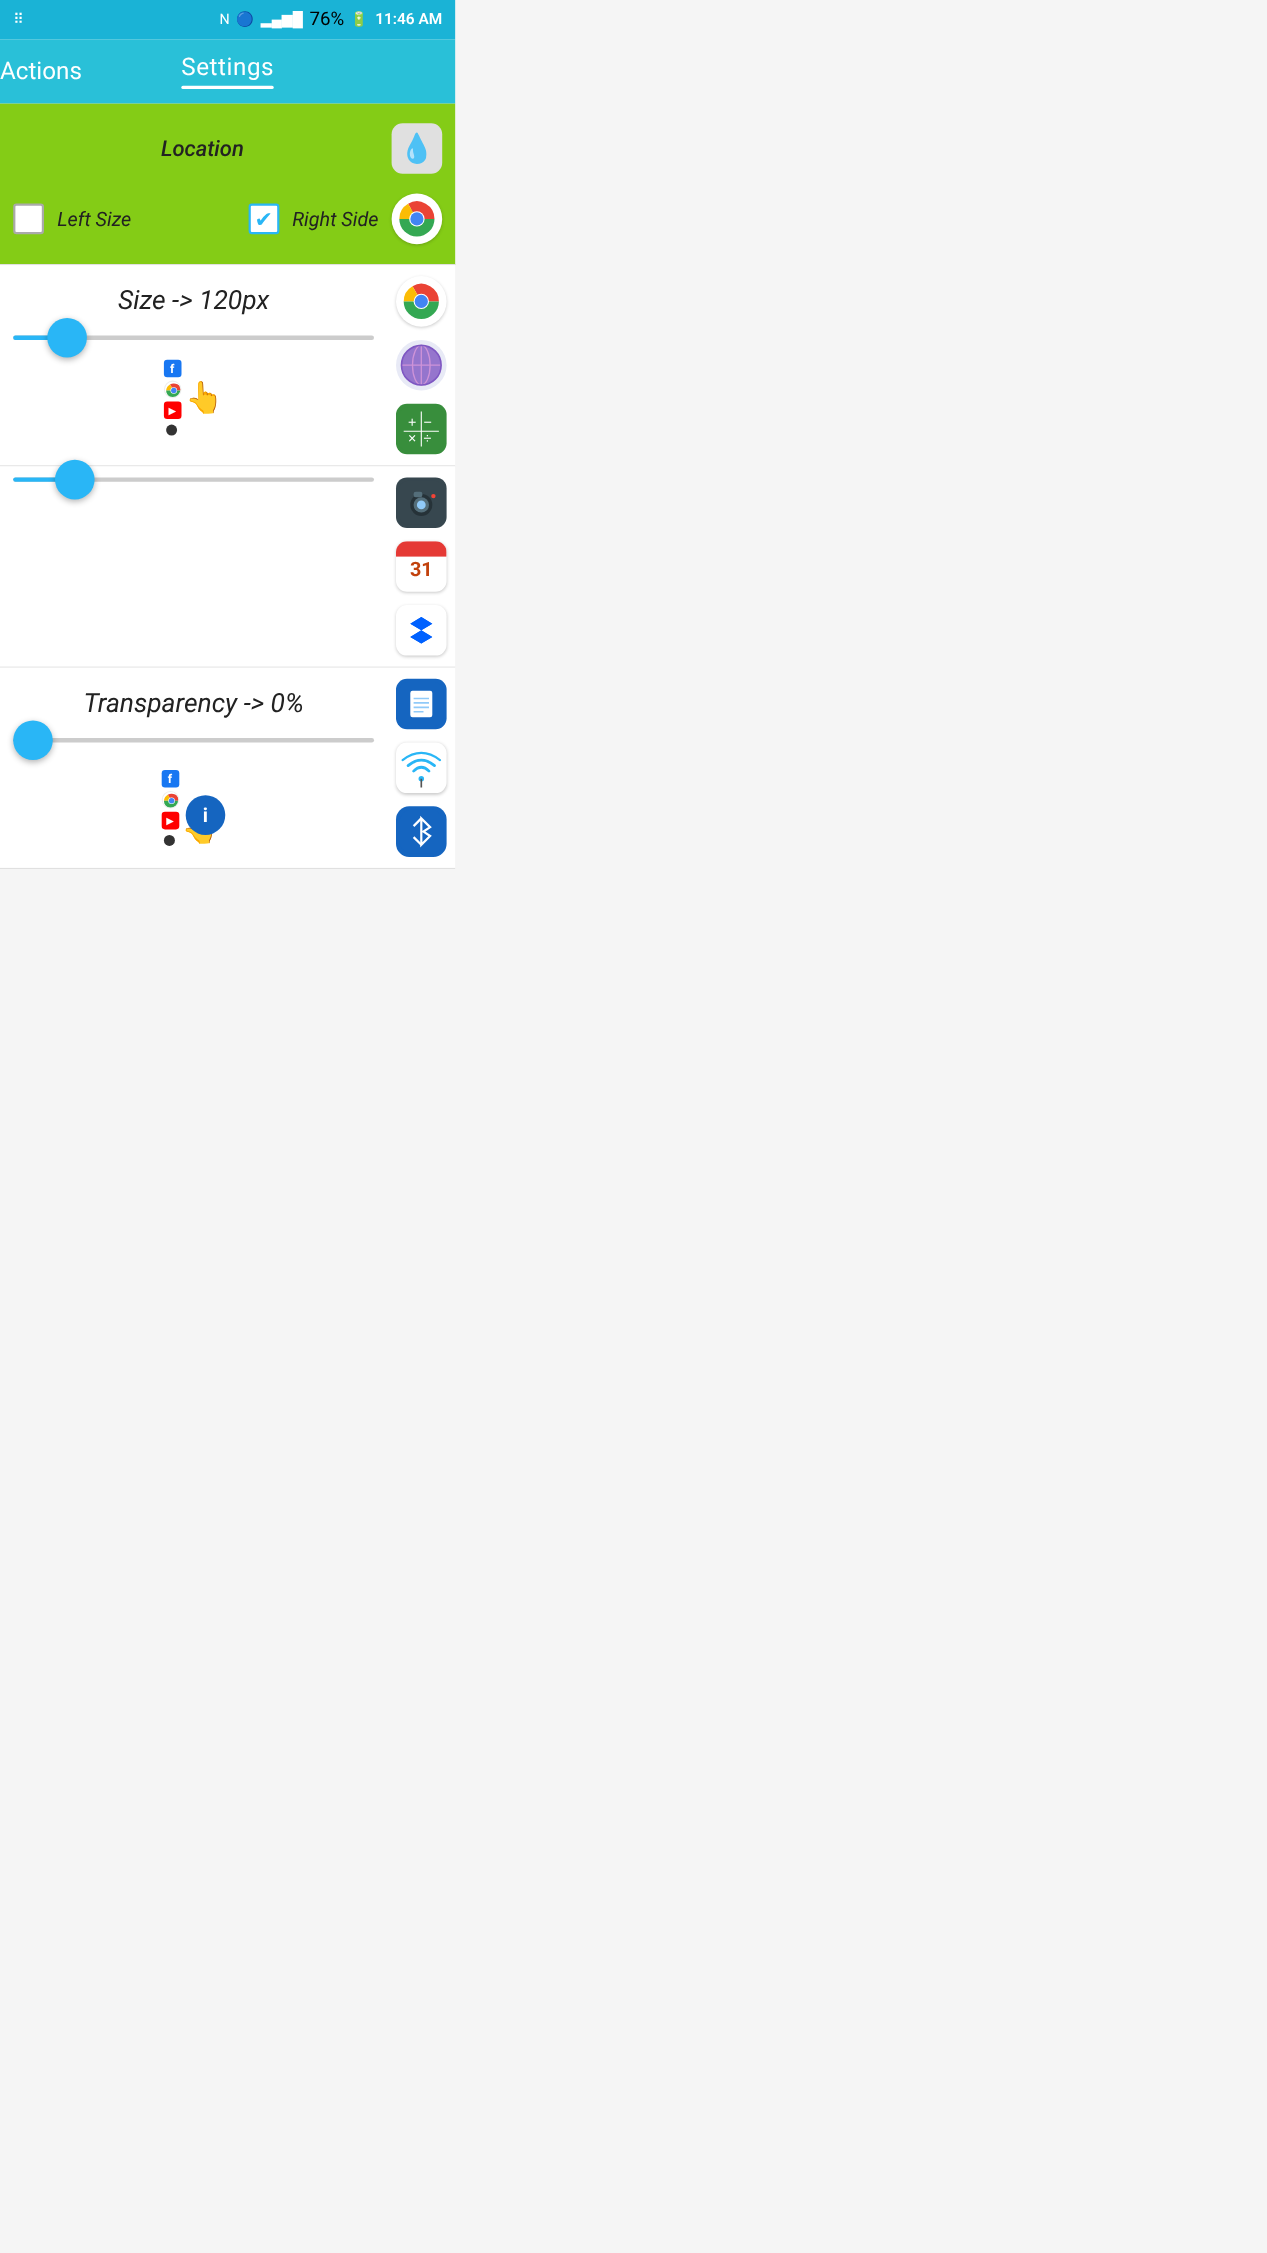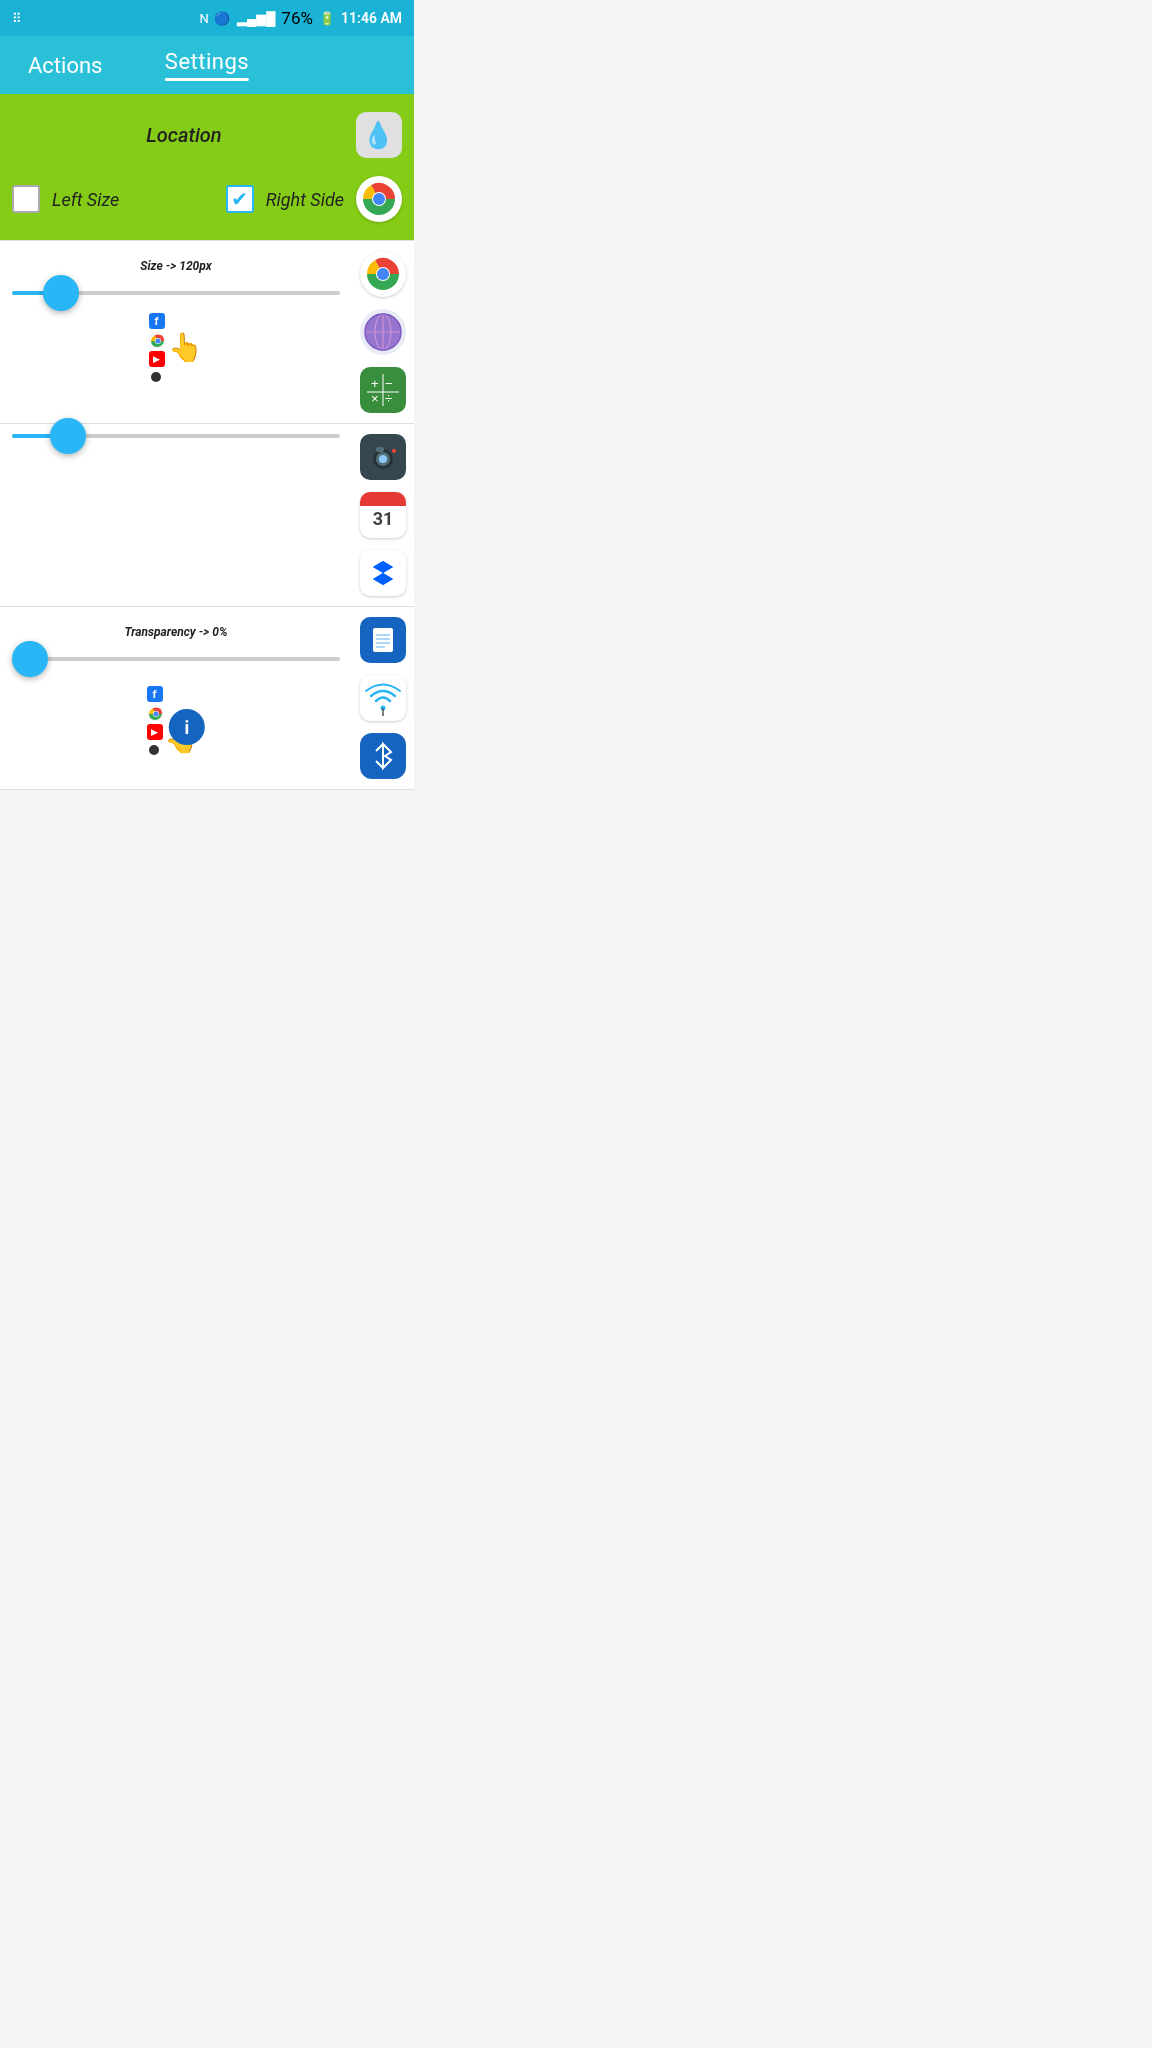--- a/index.html
+++ b/index.html
@@ -45,21 +45,21 @@
       background: #29c0d8;
       height: 58px;
       display: flex;
       align-items: center;
       position: relative;
     }
     .toolbar-actions {
       color: white;
       font-size: 22px;
       font-weight: 400;
-      padding-left: 28px;
+      padding-left: 0;
       flex: 1;
     }
     .toolbar-title-wrap {
       position: absolute;
       left: 50%;
       transform: translateX(-50%);
       display: flex;
       flex-direction: column;
       align-items: center;
     }
@@ -149,23 +149,23 @@
       background: white;
       border-bottom: 1px solid #e0e0e0;
     }
     .size-header {
       display: flex;
       align-items: center;
       justify-content: space-between;
       padding: 18px 12px 8px 12px;
     }
     .size-title {
-      font-size: 12px;
+      font-size: 24px;
       font-style: italic;
-      font-weight: 700;
+      font-weight: 400;
       color: #222;
       flex: 1;
       text-align: center;
     }
 
     
     .slider-row {
       display: flex;
       align-items: center;
       padding: 10px 12px 14px 12px;
@@ -290,21 +290,21 @@
       justify-content: flex-start;
       overflow: hidden;
       box-shadow: 0 1px 3px rgba(0,0,0,0.2);
     }
     .calendar-header {
       background: #e53935;
       width: 100%;
       height: 14px;
     }
     .calendar-day {
-      color: #404040;
+      color: #c2410c;
       font-size: 18px;
       font-weight: 700;
       margin-top: 2px;
     }
     .dropbox-icon {
       background: white;
       border-radius: 10px;
       width: 46px;
       height: 46px;
       display: flex;

